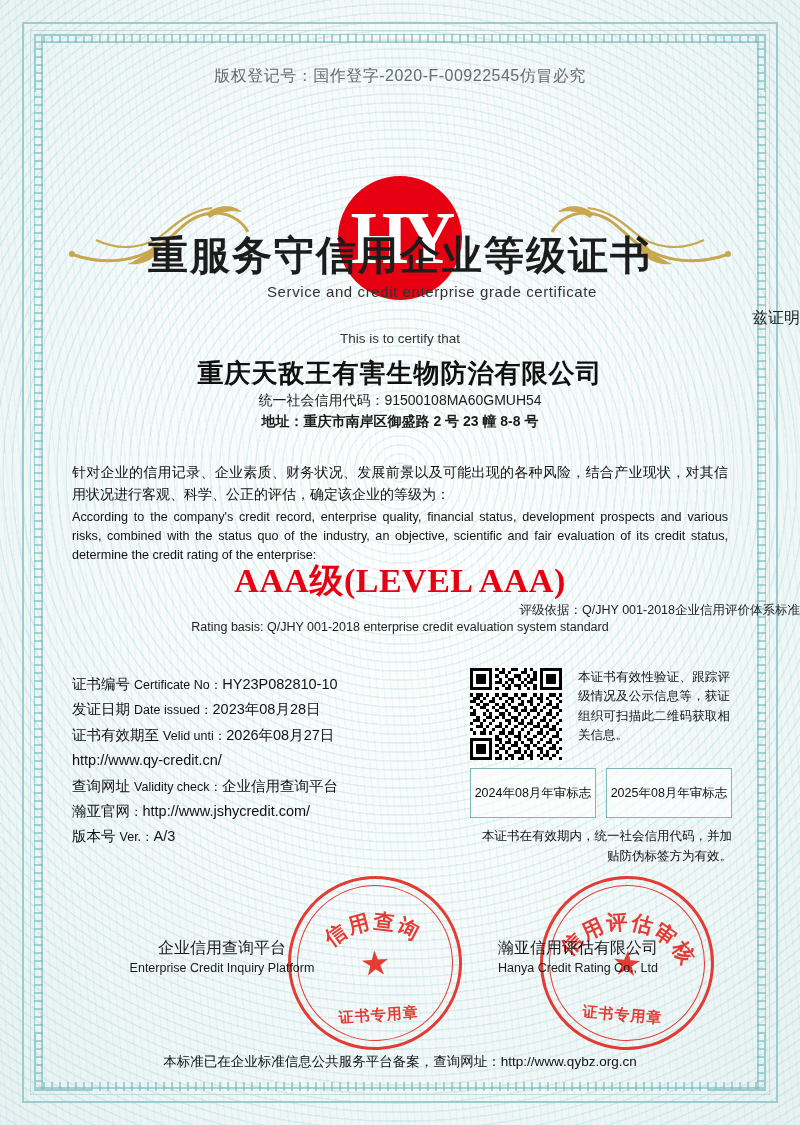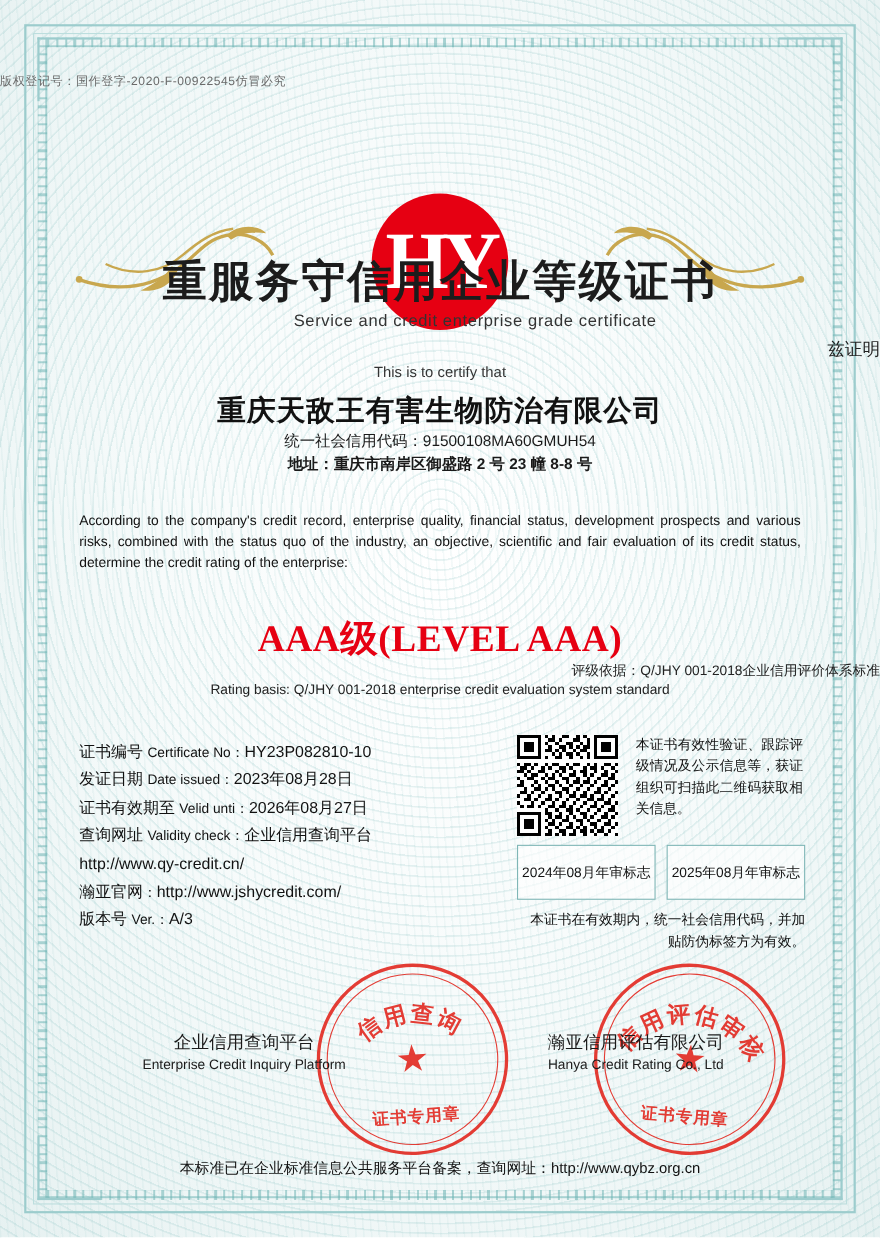--- a/index.html
+++ b/index.html
@@ -48,21 +48,21 @@
     position:absolute;width:56px;height:56px;
     border:2px solid #9ccccd;
   }
   .corner.tl{left:34px;top:34px;border-right:none;border-bottom:none;}
   .corner.tr{right:34px;top:34px;border-left:none;border-bottom:none;}
   .corner.bl{left:34px;bottom:34px;border-right:none;border-top:none;}
   .corner.br{right:34px;bottom:34px;border-left:none;border-top:none;}
 
   .copyright{
     position:absolute;top:66px;left:0;width:100%;
-    font-size:11px;color:#6a6a6a;
+    text-align:center;font-size:16px;color:#6a6a6a;
     letter-spacing:0.5px;
   }
 
   .emblem-wrap{
     position:absolute;top:86px;left:0;width:100%;height:130px;
   }
   .flourish{
     position:absolute;top:110px;width:230px;height:80px;
   }
   .flourish.left{left:66px;}
@@ -248,33 +248,34 @@
   <div class="title-en">Service and credit enterprise grade certificate</div>
 
   <div class="certify-cn">兹证明</div>
   <div class="certify-en">This is to certify that</div>
 
   <div class="company">重庆天敌王有害生物防治有限公司</div>
   <div class="code">统一社会信用代码：91500108MA60GMUH54</div>
   <div class="addr">地址：重庆市南岸区御盛路 2 号 23 幢 8-8 号</div>
 
   <div class="para">
+    <span class="cn">针对企业的信用记录、企业素质、财务状况、发展前景以及可能出现的各种风险，结合产业现状，对其信用状况进行客观、科学、公正的评估，确定该企业的等级为：</span>
     <span class="en">According to the company's credit record, enterprise quality, financial status, development prospects and various risks, combined with the status quo of the industry, an objective, scientific and fair evaluation of its credit status, determine the credit rating of the enterprise:</span>
   </div>
 
   <div class="level">AAA级(LEVEL AAA)</div>
   <div class="basis-cn">评级依据：Q/JHY 001-2018企业信用评价体系标准</div>
   <div class="basis-en">Rating basis: Q/JHY 001-2018 enterprise credit evaluation system standard</div>
 
   <div class="details">
     <div class="row"><span>证书编号</span> <span class="lbl-en">Certificate No：</span><span>HY23P082810-10</span></div>
     <div class="row"><span>发证日期</span> <span class="lbl-en">Date issued：</span><span>2023年08月28日</span></div>
     <div class="row"><span>证书有效期至</span> <span class="lbl-en">Velid unti：</span><span>2026年08月27日</span></div>
+    <div class="row"><span>http://www.qy-credit.cn/</span></div>
     <div class="row"><span>查询网址</span> <span class="lbl-en">Validity check：</span><span>企业信用查询平台</span></div>
-    <div class="row"><span>http://www.qy-credit.cn/</span></div>
     <div class="row"><span>瀚亚官网</span><span class="lbl-en">：</span><span>http://www.jshycredit.com/</span></div>
     <div class="row"><span>版本号</span> <span class="lbl-en">Ver.：</span><span>A/3</span></div>
   </div>
 
   <div class="qr">
     <svg width="92" height="92" viewBox="0 0 29 29" shape-rendering="crispEdges">
       <rect width="29" height="29" fill="#ffffff"></rect>
       <g fill="#000000">
         <rect x="0" y="0" width="7" height="1"></rect>
           <rect x="0" y="6" width="7" height="1"></rect>

